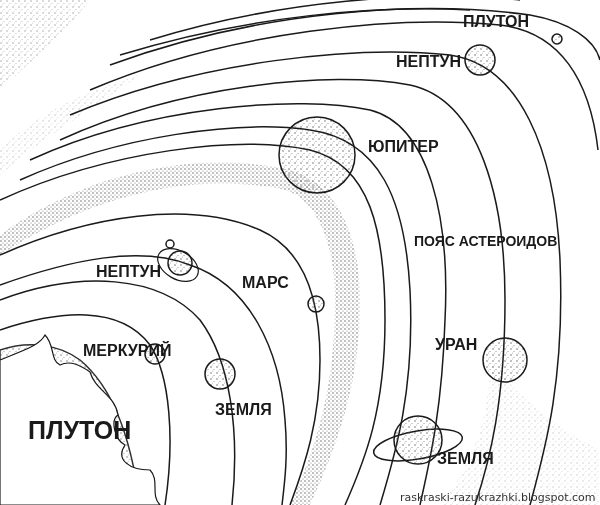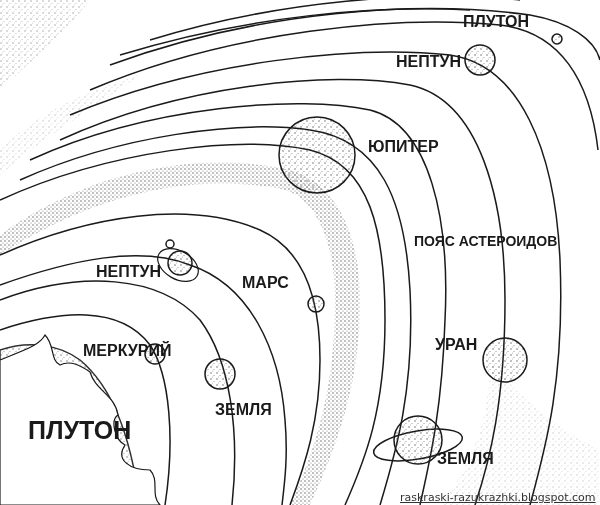--- a/index.html
+++ b/index.html
@@ -2,21 +2,21 @@
 <html><head>
 <meta charset="utf-8">
 <style>
   html,body{margin:0;padding:0;background:#fff;}
   body{width:600px;height:505px;overflow:hidden;position:relative;font-family:"Liberation Sans",sans-serif;}
   #canvas{position:absolute;left:0;top:0;width:600px;height:505px;}
   .label{position:absolute;font-family:"Liberation Sans",sans-serif;font-weight:bold;color:#1a1a1a;white-space:nowrap;line-height:1;}
   .big{font-size:25px;}
   .mid{font-size:16px;}
   .small{font-size:14px;font-weight:bold;padding-left:40px;}
-  .url{position:absolute;font-size:11px;color:#333;font-family:"DejaVu Sans",sans-serif;white-space:nowrap;text-decoration:underline;}
+  .url{position:absolute;font-size:11px;color:#333;font-family:"DejaVu Sans",sans-serif;white-space:nowrap;}
 </style>
 </head>
 <body>
 
 <svg id="canvas" viewBox="0 0 600 505" xmlns="http://www.w3.org/2000/svg">
   <defs>
     <pattern id="stip" width="6" height="6" patternUnits="userSpaceOnUse">
       <circle cx="1" cy="1" r="0.7" fill="#555"></circle>
       <circle cx="4" cy="3.5" r="0.5" fill="#777"></circle>
       <circle cx="2.5" cy="5" r="0.4" fill="#666"></circle>

